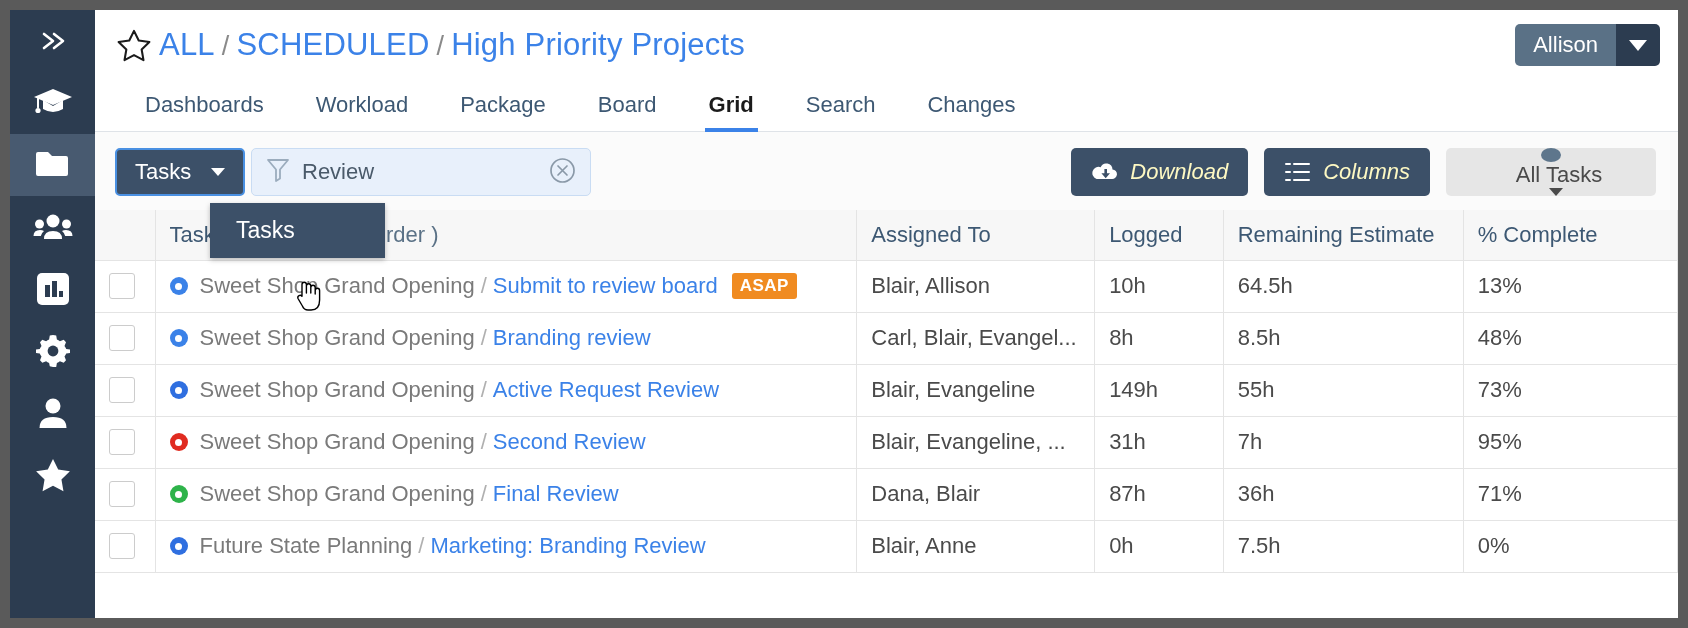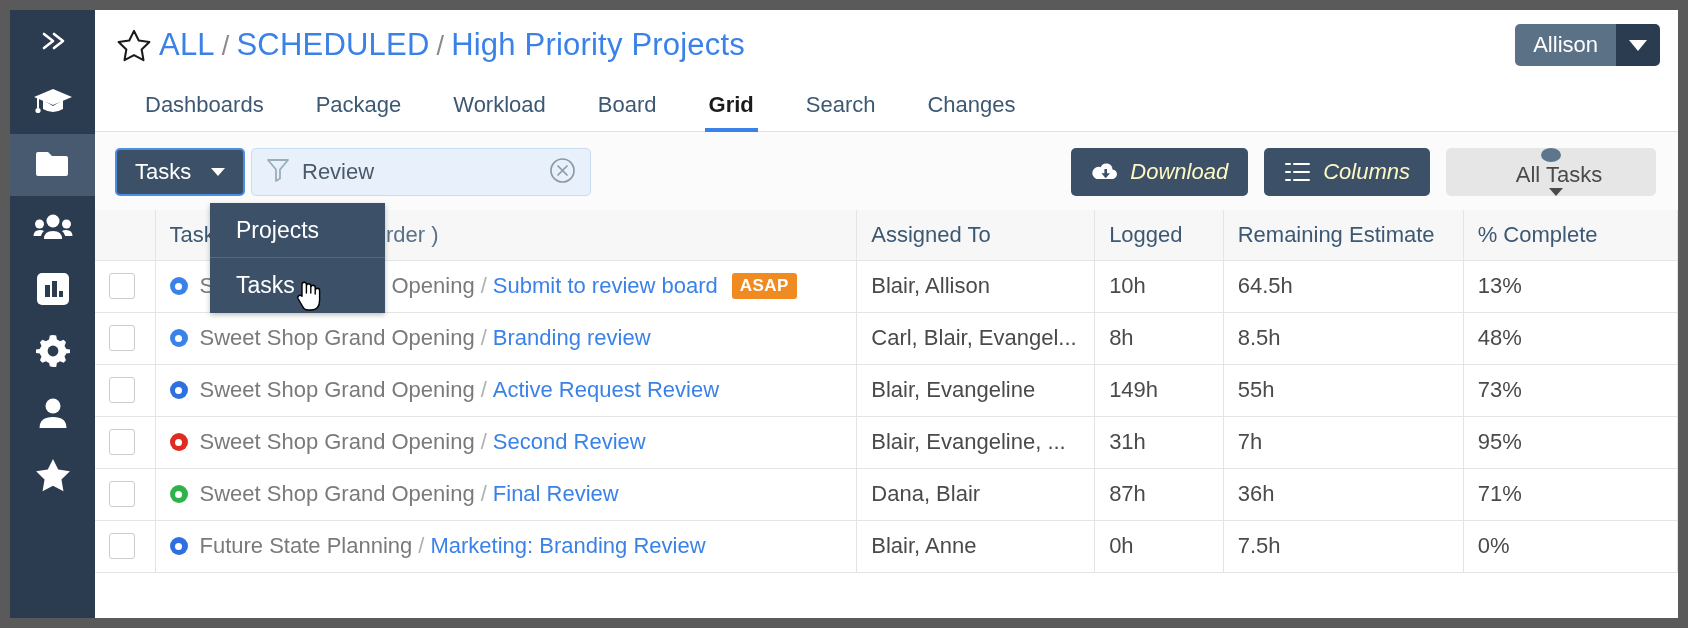--- a/index.html
+++ b/index.html
@@ -300,22 +300,22 @@
         <span class="caret">
           <svg width="20" height="13" viewBox="0 0 20 13" fill="#ffffff">
               <path d="M1 1 h18 l-9 11 z"></path>
             </svg>
         </span>
       </div>
     </div>
 
     <div class="tabs">
       <div class="tab">Dashboards</div>
+      <div class="tab">Workload</div>
       <div class="tab">Package</div>
-      <div class="tab">Workload</div>
       <div class="tab">Board</div>
       <div class="tab active">Grid</div>
       <div class="tab">Search</div>
       <div class="tab">Changes</div>
     </div>
 
     <div class="toolbar">
       <div class="btn btn-tasks">
         <span>Tasks</span>
         <span class="caret-dn"></span>
@@ -490,21 +490,20 @@
               <td>Blair, Anne</td>
               <td>0h</td>
               <td>7.5h</td>
               <td>0%</td>
             </tr>
           </tbody>
       </table>
     </div>
 
     <div class="menu">
-      <div class="menu-item">Projects</div>
       <div class="menu-item">Tasks</div>
     </div>
     <span class="cursor-hand">
       <svg width="30" height="34" viewBox="0 0 30 34" fill="#ffffff" stroke="#000000" stroke-width="1.4" stroke-linejoin="round">
         <path d="M7 18 V6.5 a2.2 2.2 0 0 1 4.4 0 V15 V8 a2.2 2.2 0 0 1 4.4 0 v7 V9.5 a2.2 2.2 0 0 1 4.4 0 V16 v-3.5 a2.2 2.2 0 0 1 4.4 0 V22 q0 10-8.5 10 H13 q-4 0-5.6-4 L3 20.5 a2.3 2.3 0 0 1 4-2.2 z"></path>
       </svg>
     </span>
 
   </div>
 </div>

